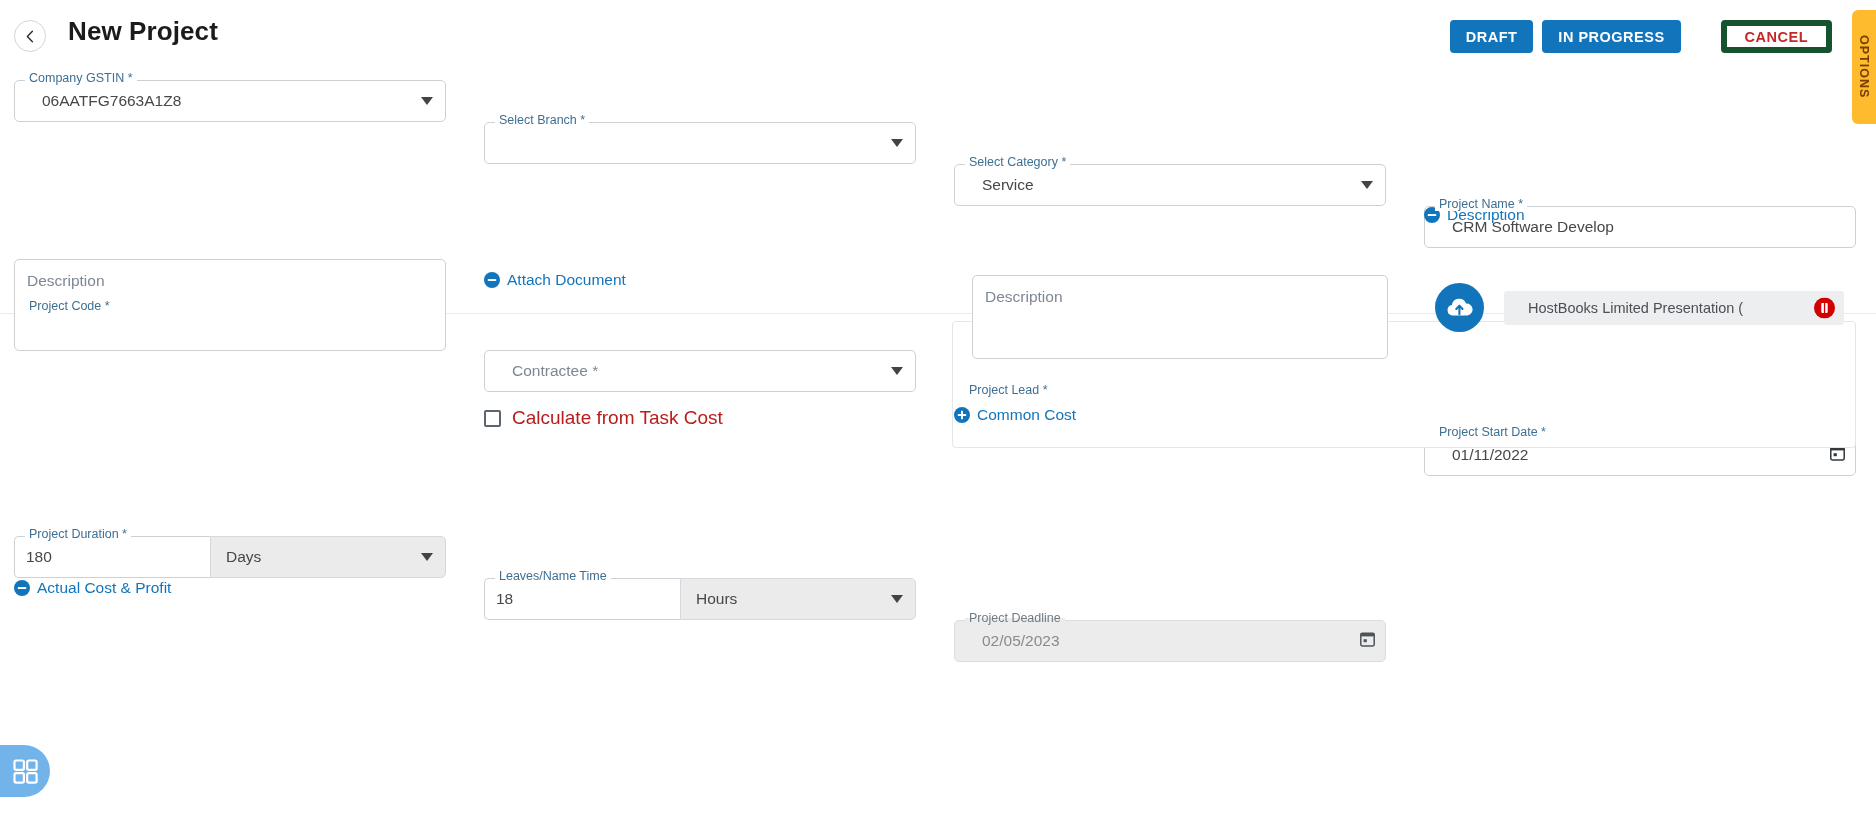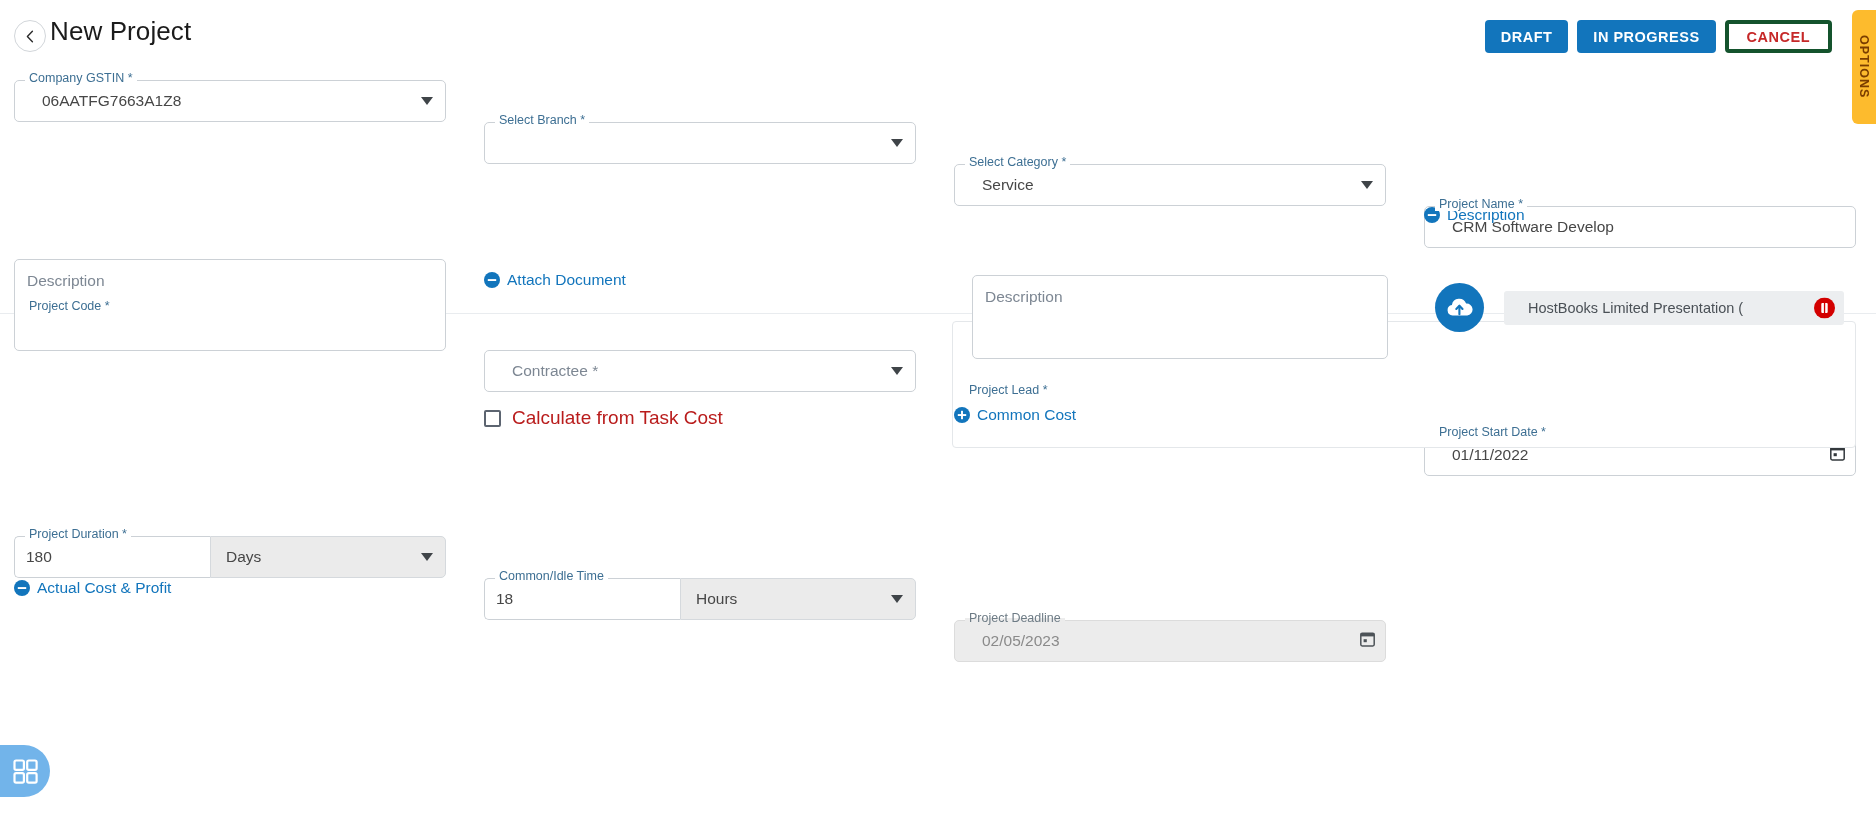--- a/index.html
+++ b/index.html
@@ -19,35 +19,35 @@
   }
   .back-btn {
     position: absolute; left: 14px; top: 20px;
     width: 32px; height: 32px; border-radius: 50%;
     border: 1px solid #d2d6da; background: #fff;
     display: flex; align-items: center; justify-content: center;
     cursor: pointer;
   }
   .back-btn svg { display: block; }
   .page-title {
-    position: absolute; left: 50px; top: 16px;
-    font-size: 26px; font-weight: normal; color: #1b1b1b;
+    position: absolute; left: 68px; top: 16px;
+    font-size: 26px; font-weight: bold; color: #1b1b1b;
     letter-spacing: .1px;
   }
   .hdr-actions { position: absolute; right: 44px; top: 20px; display: flex; gap: 9px; }
   .btn {
     height: 33px; padding: 0 16px; border-radius: 4px;
     font-size: 14.5px; font-weight: bold; letter-spacing: .5px;
     display: flex; align-items: center; justify-content: center;
     cursor: pointer; border: none; white-space: nowrap;
   }
   .btn-primary { background: #1275bc; color: #fff; }
   .btn-outline-danger {
     background: #fff; color: #c62828;
-    border: 4px solid #14532d; padding: 0 18px;
+    border: 6px solid #14532d; padding: 0 18px; margin-left: 31px;
   }
 
   
   .options-tab {
     position: absolute; right: 0; top: 10px;
     width: 24px; height: 114px;
     background: #fdbb2d;
     border-radius: 6px 0 0 6px;
     display: flex; align-items: center; justify-content: center;
     cursor: pointer;
@@ -265,21 +265,21 @@
       <div class="right-part"></div>
       <div class="flabel">Project Duration *</div>
       <div class="lval">180</div>
       <div class="uval">Days</div>
       <div class="caret"></div>
     </div>
 
     <div class="col c2 split" style="top:134px;">
       <div class="left-part"></div>
       <div class="right-part"></div>
-      <div class="flabel">Common/Idle Time</div>
+      <div class="flabel">Leaves/Name Time</div>
       <div class="lval">18</div>
       <div class="uval">Hours</div>
       <div class="caret"></div>
     </div>
 
     <div class="col c3 field disabled" style="top:134px;">
       <div class="box"></div>
       <div class="flabel">Project Deadline</div>
       <div class="val dim">02/05/2023</div>
       <span class="cal-ico">

